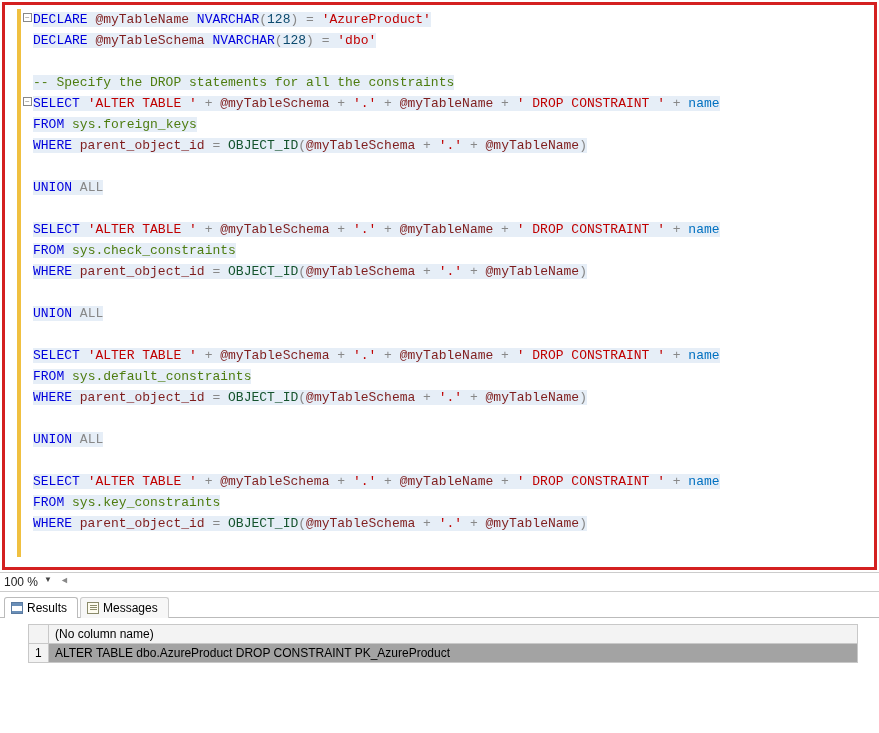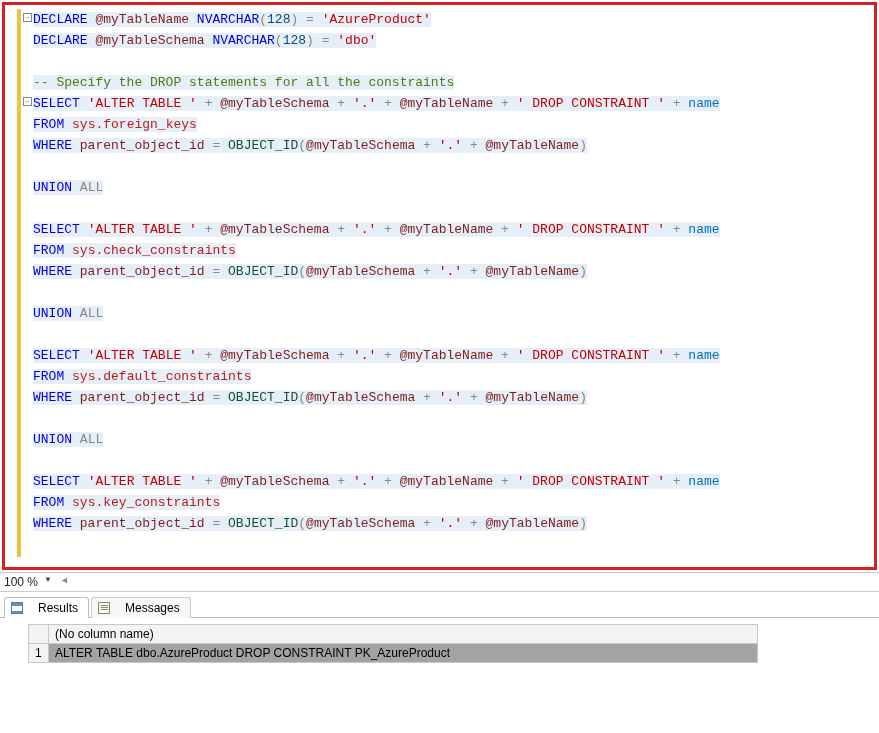--- a/index.html
+++ b/index.html
@@ -41,21 +41,21 @@
     font-size: 8px;
     line-height: 7px;
     text-align: center;
     background: #fff;
     cursor: pointer;
   }
   .fold1 { top: 8px; }
   .fold2 { top: 92px; }
   .kw { color: #0000dd; }
   .str { color: #c00000; margin-top: 16px; }
-  .sys { color: #b91c1c; }
+  .sys { color: #4d7c0f; }
   .cmt { color: #4d7c0f; }
   .fn  { color: #14532d; }
   .var { color: #7f1d1d; }
   .num { color: #0c4a6e; }
   .op  { color: #888; }
   .nm  { color: #0070c0; }
   .hl  { background: #e6eef7; }
 
   .zoom-bar {
     display: flex;
@@ -76,21 +76,21 @@
     align-items: flex-end;
     gap: 2px;
     padding: 4px 4px 0 4px;
     border-bottom: 1px solid #bbb;
     font-family: 'Segoe UI', Arial, sans-serif;
     font-size: 12px;
   }
   .tab {
     display: flex;
     align-items: center;
-    gap: 15px;
+    gap: 4px;
     padding: 3px 10px 3px 6px;
     border: 1px solid #ccc;
     border-bottom: none;
     border-radius: 3px 3px 0 0;
     background: #f7f7f7;
     position: relative;
     top: 1px;
     cursor: pointer;
   }
   .tab.active {
@@ -113,21 +113,21 @@
   .msg-icon::after{
     content:""; position:absolute; left:2px; top:2px; width:7px; height:1px; background:#8a8a6a;
     box-shadow: 0 2px 0 #8a8a6a, 0 4px 0 #8a8a6a;
   }
 
   .results {
     font-family: 'Segoe UI', Arial, sans-serif;
     font-size: 12px;
     padding: 4px 8px 0 8px;
   }
-  .results table { border-collapse: collapse; width: 730px; margin: 2px 0 0 20px;}
+  .results table { border-collapse: collapse; width: 830px; margin: 2px 0 0 20px;}
   .results th, .results td {
     border: 1px solid #c8c8c8;
     padding: 2px 6px;
     text-align: left;
     font-weight: normal;
   }
   .results th { background: #f3f3f3; }
   .rownum {
     width: 20px;
     background: #f3f3f3;

